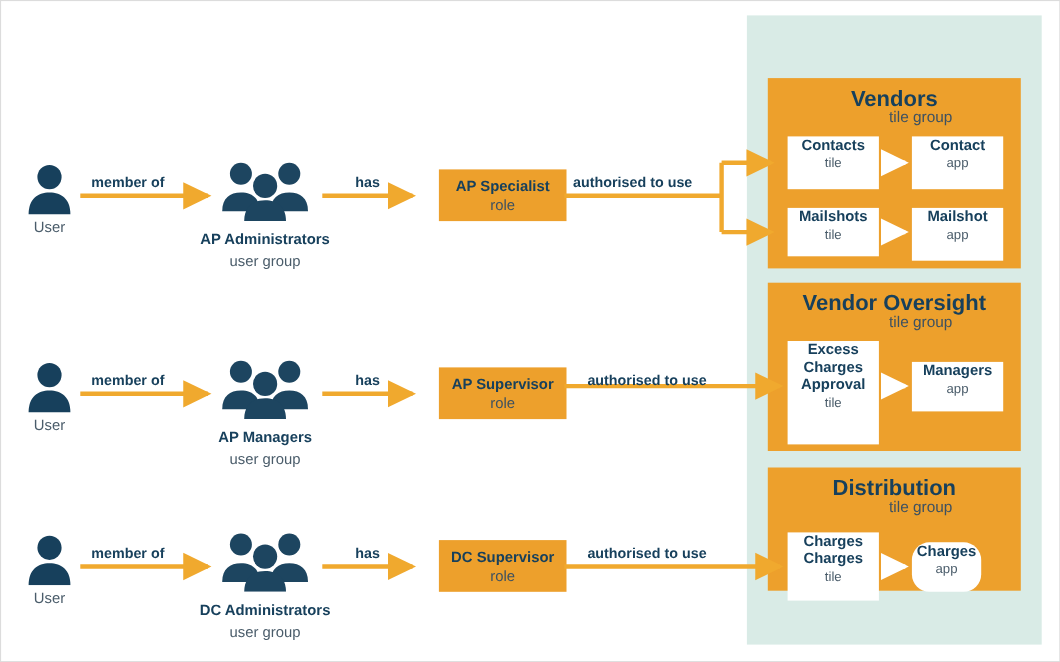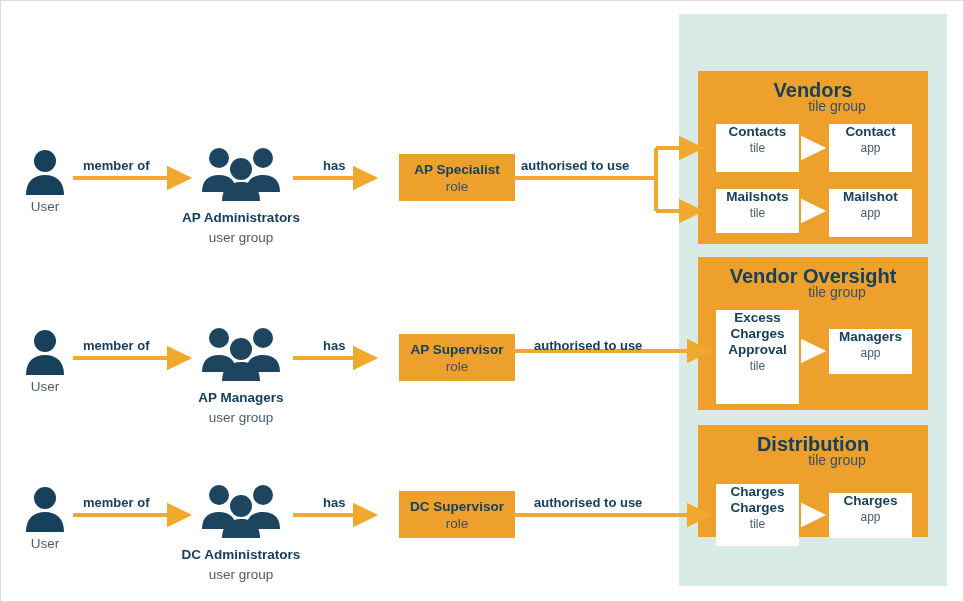--- a/index.html
+++ b/index.html
@@ -161,21 +161,21 @@
   </div>
 
   <div class="abs tilegroup" id="tilegroup-distribution">
     <div class="tg-title">Distribution</div>
     <div class="tg-sub">tile group</div>
   </div>
   <div class="abs box" style="left:715px; top:483px; width:83px; height:62px;">
     <span class="b-title">Charges Charges</span>
     <span class="b-sub">tile</span>
   </div>
-  <div class="abs box" style="left:828px; top:492px; width:83px; height:45px;">
+  <div class="abs box" style="left:828px; top:492px; width:63px; height:45px;border-radius:16px;">
     <span class="b-title">Charges</span>
     <span class="b-sub">app</span>
   </div>
 
   <div class="abs rolebox" style="top:153px;">
     <span class="r-title">AP Specialist</span>
     <span class="r-sub">role</span>
   </div>
   <div class="abs rolebox" style="top:333px;">
     <span class="r-title">AP Supervisor</span>

